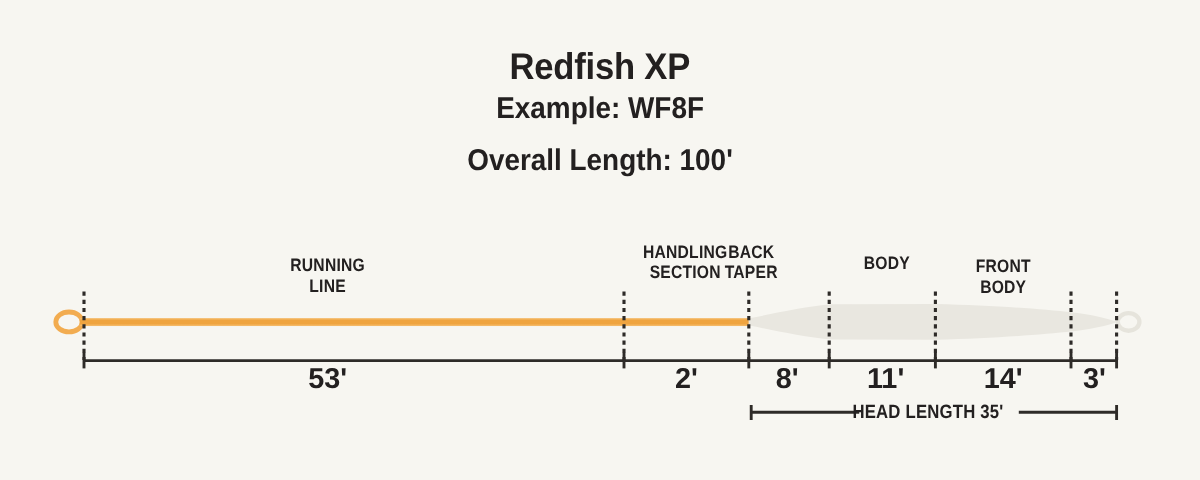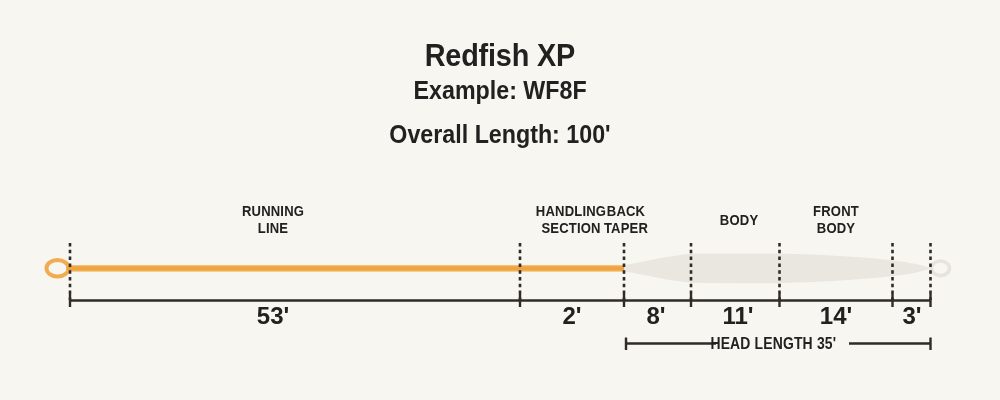--- a/index.html
+++ b/index.html
@@ -115,33 +115,33 @@
     </g>
 
     <g stroke="var(--dark)" stroke-width="2.4">
       <line x1="626" y1="337.5" x2="626" y2="350"></line>
       <line x1="930.5" y1="337.5" x2="930.5" y2="350"></line>
       <line x1="626" y1="343.5" x2="716" y2="343.5"></line>
       <line x1="849" y1="343.5" x2="930.5" y2="343.5"></line>
     </g>
   </svg>
 
-  <div class="sec-label" style="left:228px;top:203px">
+  <div class="sec-label" style="left:228px;top:214px">
     <span class="cond">RUNNING LINE</span>
   </div>
   <div class="sec-label" style="left:526px;top:203px">
     <span class="cond">HANDLING SECTION</span>
   </div>
   <div class="sec-label" style="left:581px;top:203px">
     <span class="cond">BACK TAPER</span>
   </div>
   <div class="sec-label" style="left:694px;top:212px">
     <span class="cond">BODY</span>
   </div>
-  <div class="sec-label" style="left:791px;top:203px">
+  <div class="sec-label" style="left:791px;top:215px">
     <span class="cond">FRONT BODY</span>
   </div>
 
   <div class="sec-num" style="left:243px">
     <span>53'</span>
   </div>
   <div class="sec-num" style="left:542px">
     <span>2'</span>
   </div>
   <div class="sec-num" style="left:626px">

